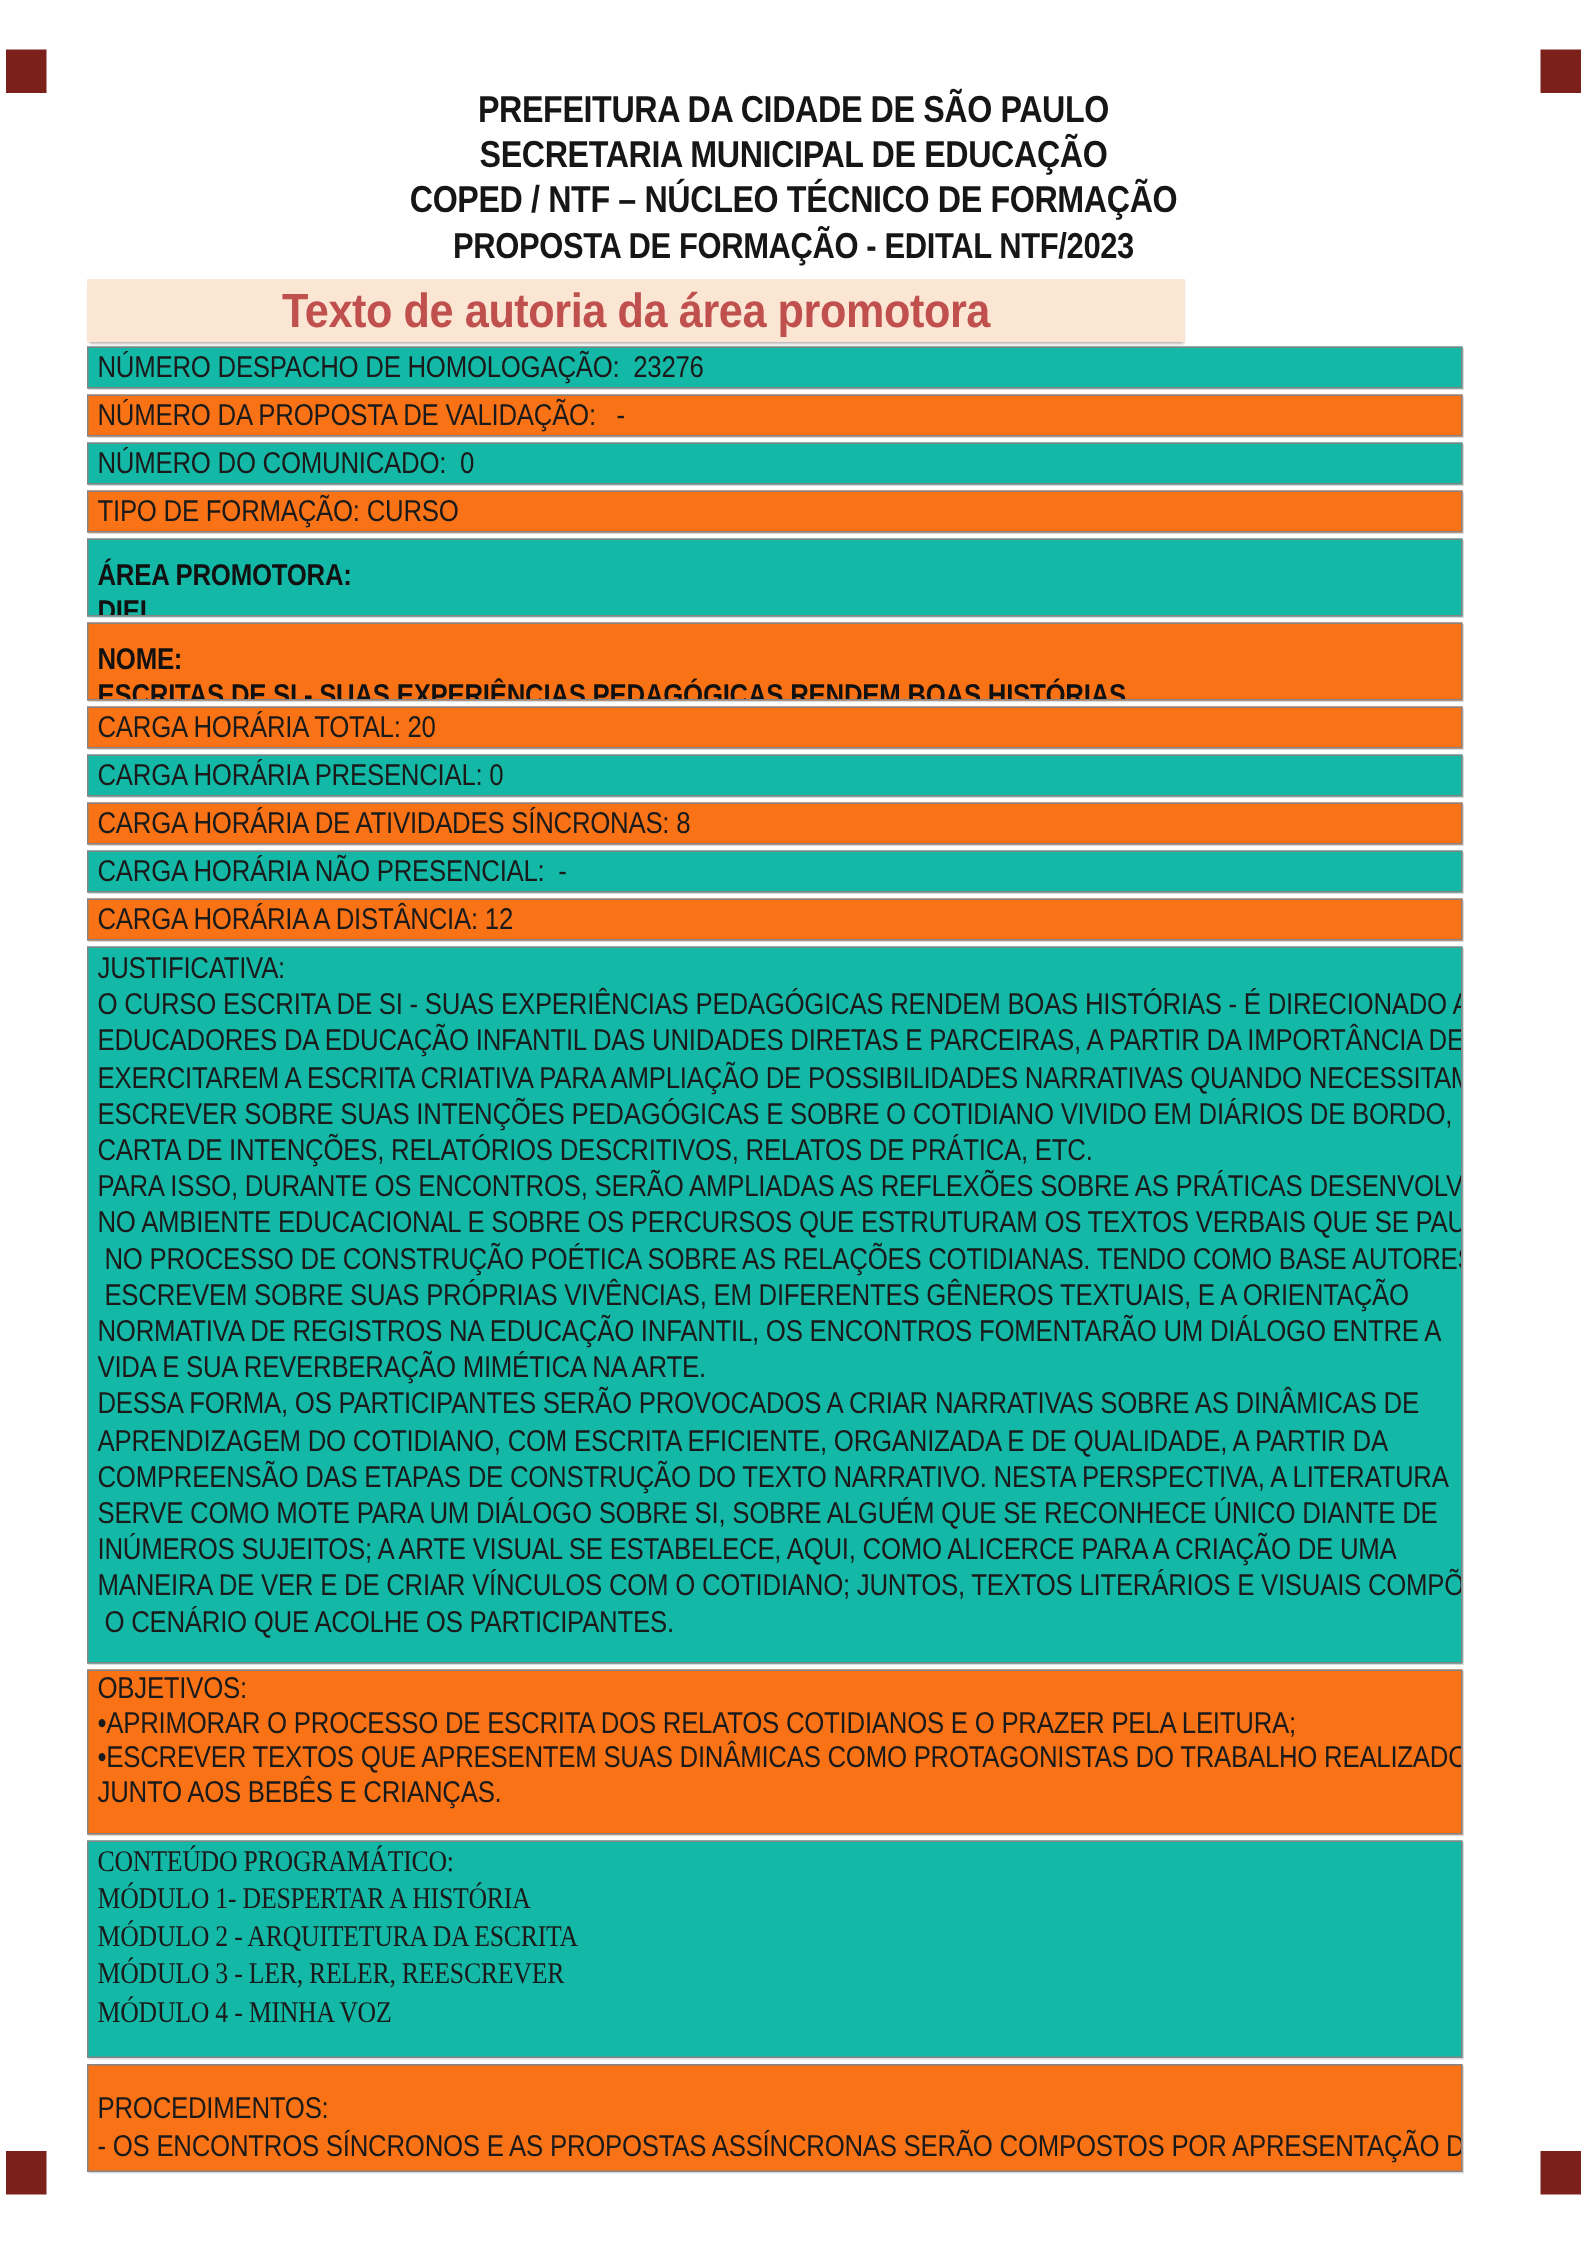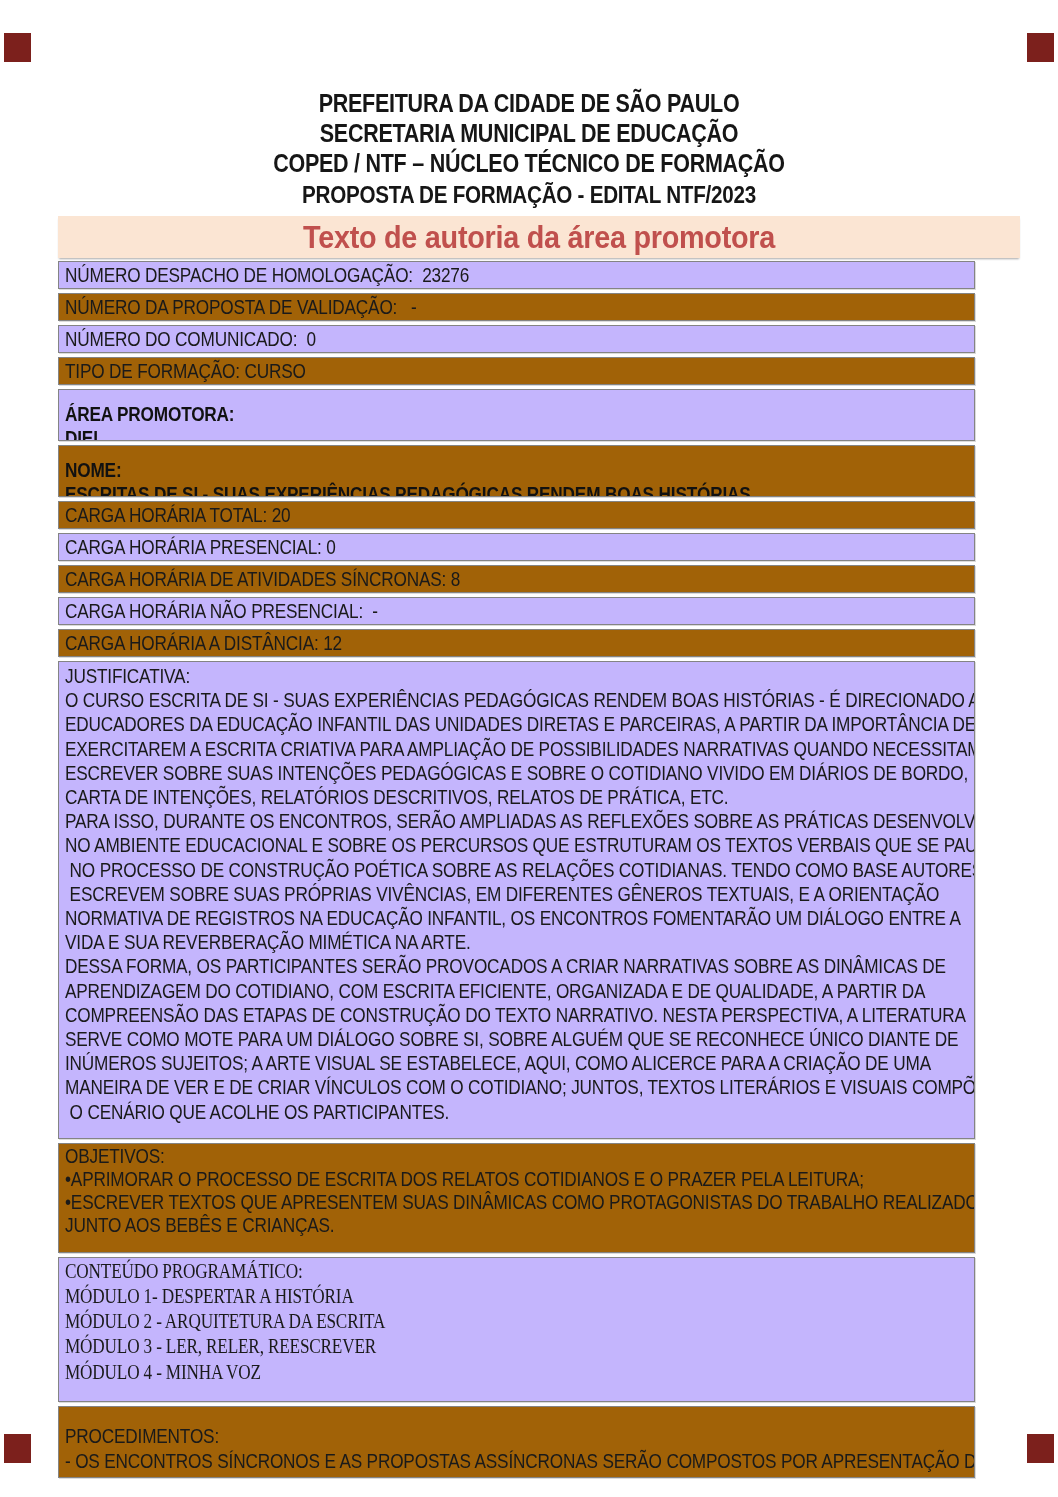--- a/index.html
+++ b/index.html
@@ -9,44 +9,44 @@
     font-family:"Liberation Sans","DejaVu Sans",sans-serif;
     color:#141414;
   }
   
   .corner{position:absolute;width:27px;height:29px;background:#7c201c;}
   .corner.tl{left:4px;top:33px;}
   .corner.tr{left:1027px;top:33px;}
   .corner.bl{left:4px;top:1434px;}
   .corner.br{left:1027px;top:1434px;}
   
-  .hdr{margin-top:88px;text-align:center;font-weight:bold;color:#161616;}
+  .hdr{margin-top:58px;text-align:center;font-weight:bold;color:#161616;}
   .hline{line-height:30px;font-size:25px;}
   .hline.big{line-height:34px;font-size:24px;}
   .txc{display:block;transform:scaleX(0.86);transform-origin:50% 0;letter-spacing:-0.3px;}
   
   .banner{
-    margin:4px 0 3px 58px;width:962px;height:42px;box-sizing:border-box;
+    margin:4px 0 3px 58px;width:732px;height:42px;box-sizing:border-box;
     background:#fbe5d3;text-align:center;
     box-shadow:0 2px 2px -1px rgba(0,0,0,0.35);
   }
   .banner .txc{
     font-size:32px;font-weight:bold;line-height:42px;color:#c0504d;
     transform:scaleX(0.90);
   }
   
   .rows{margin-left:58px;width:917px;}
   .row{
     width:917px;box-sizing:border-box;
-    border:1px solid #848484;background:#c4b5fd;
+    border:1px solid #848484;background:#14b8a6;
     margin-bottom:4px;padding:0 0 0 6px;
     box-shadow:1px 1px 0 rgba(0,0,0,0.14);
     overflow:hidden;
   }
-  .row.peach{background:#a16207;}
+  .row.peach{background:#f97316;}
   .tx{
     transform:scaleX(0.86);transform-origin:0 0;width:1057px;
     white-space:pre;font-size:20px;color:#1a1a1a;letter-spacing:-0.2px;
   }
   .row.single{height:28px;}  .row.single .tx{line-height:26px;}
   .row.two{height:52px;padding-top:12px;} .row.two .tx{line-height:24px;}
   .row.bold .tx{font-weight:bold;color:#111;}
   .row.just{padding-top:2px;padding-bottom:14px;} .row.just .tx{line-height:24.2px;}
   .row.obj{padding-top:1px;padding-bottom:15px;}  .row.obj .tx{line-height:23px;}
   .row.cont{padding-top:1px;padding-bottom:16px;font-family:Liberation Serif, serif;} .row.cont .tx{line-height:25.2px;}

